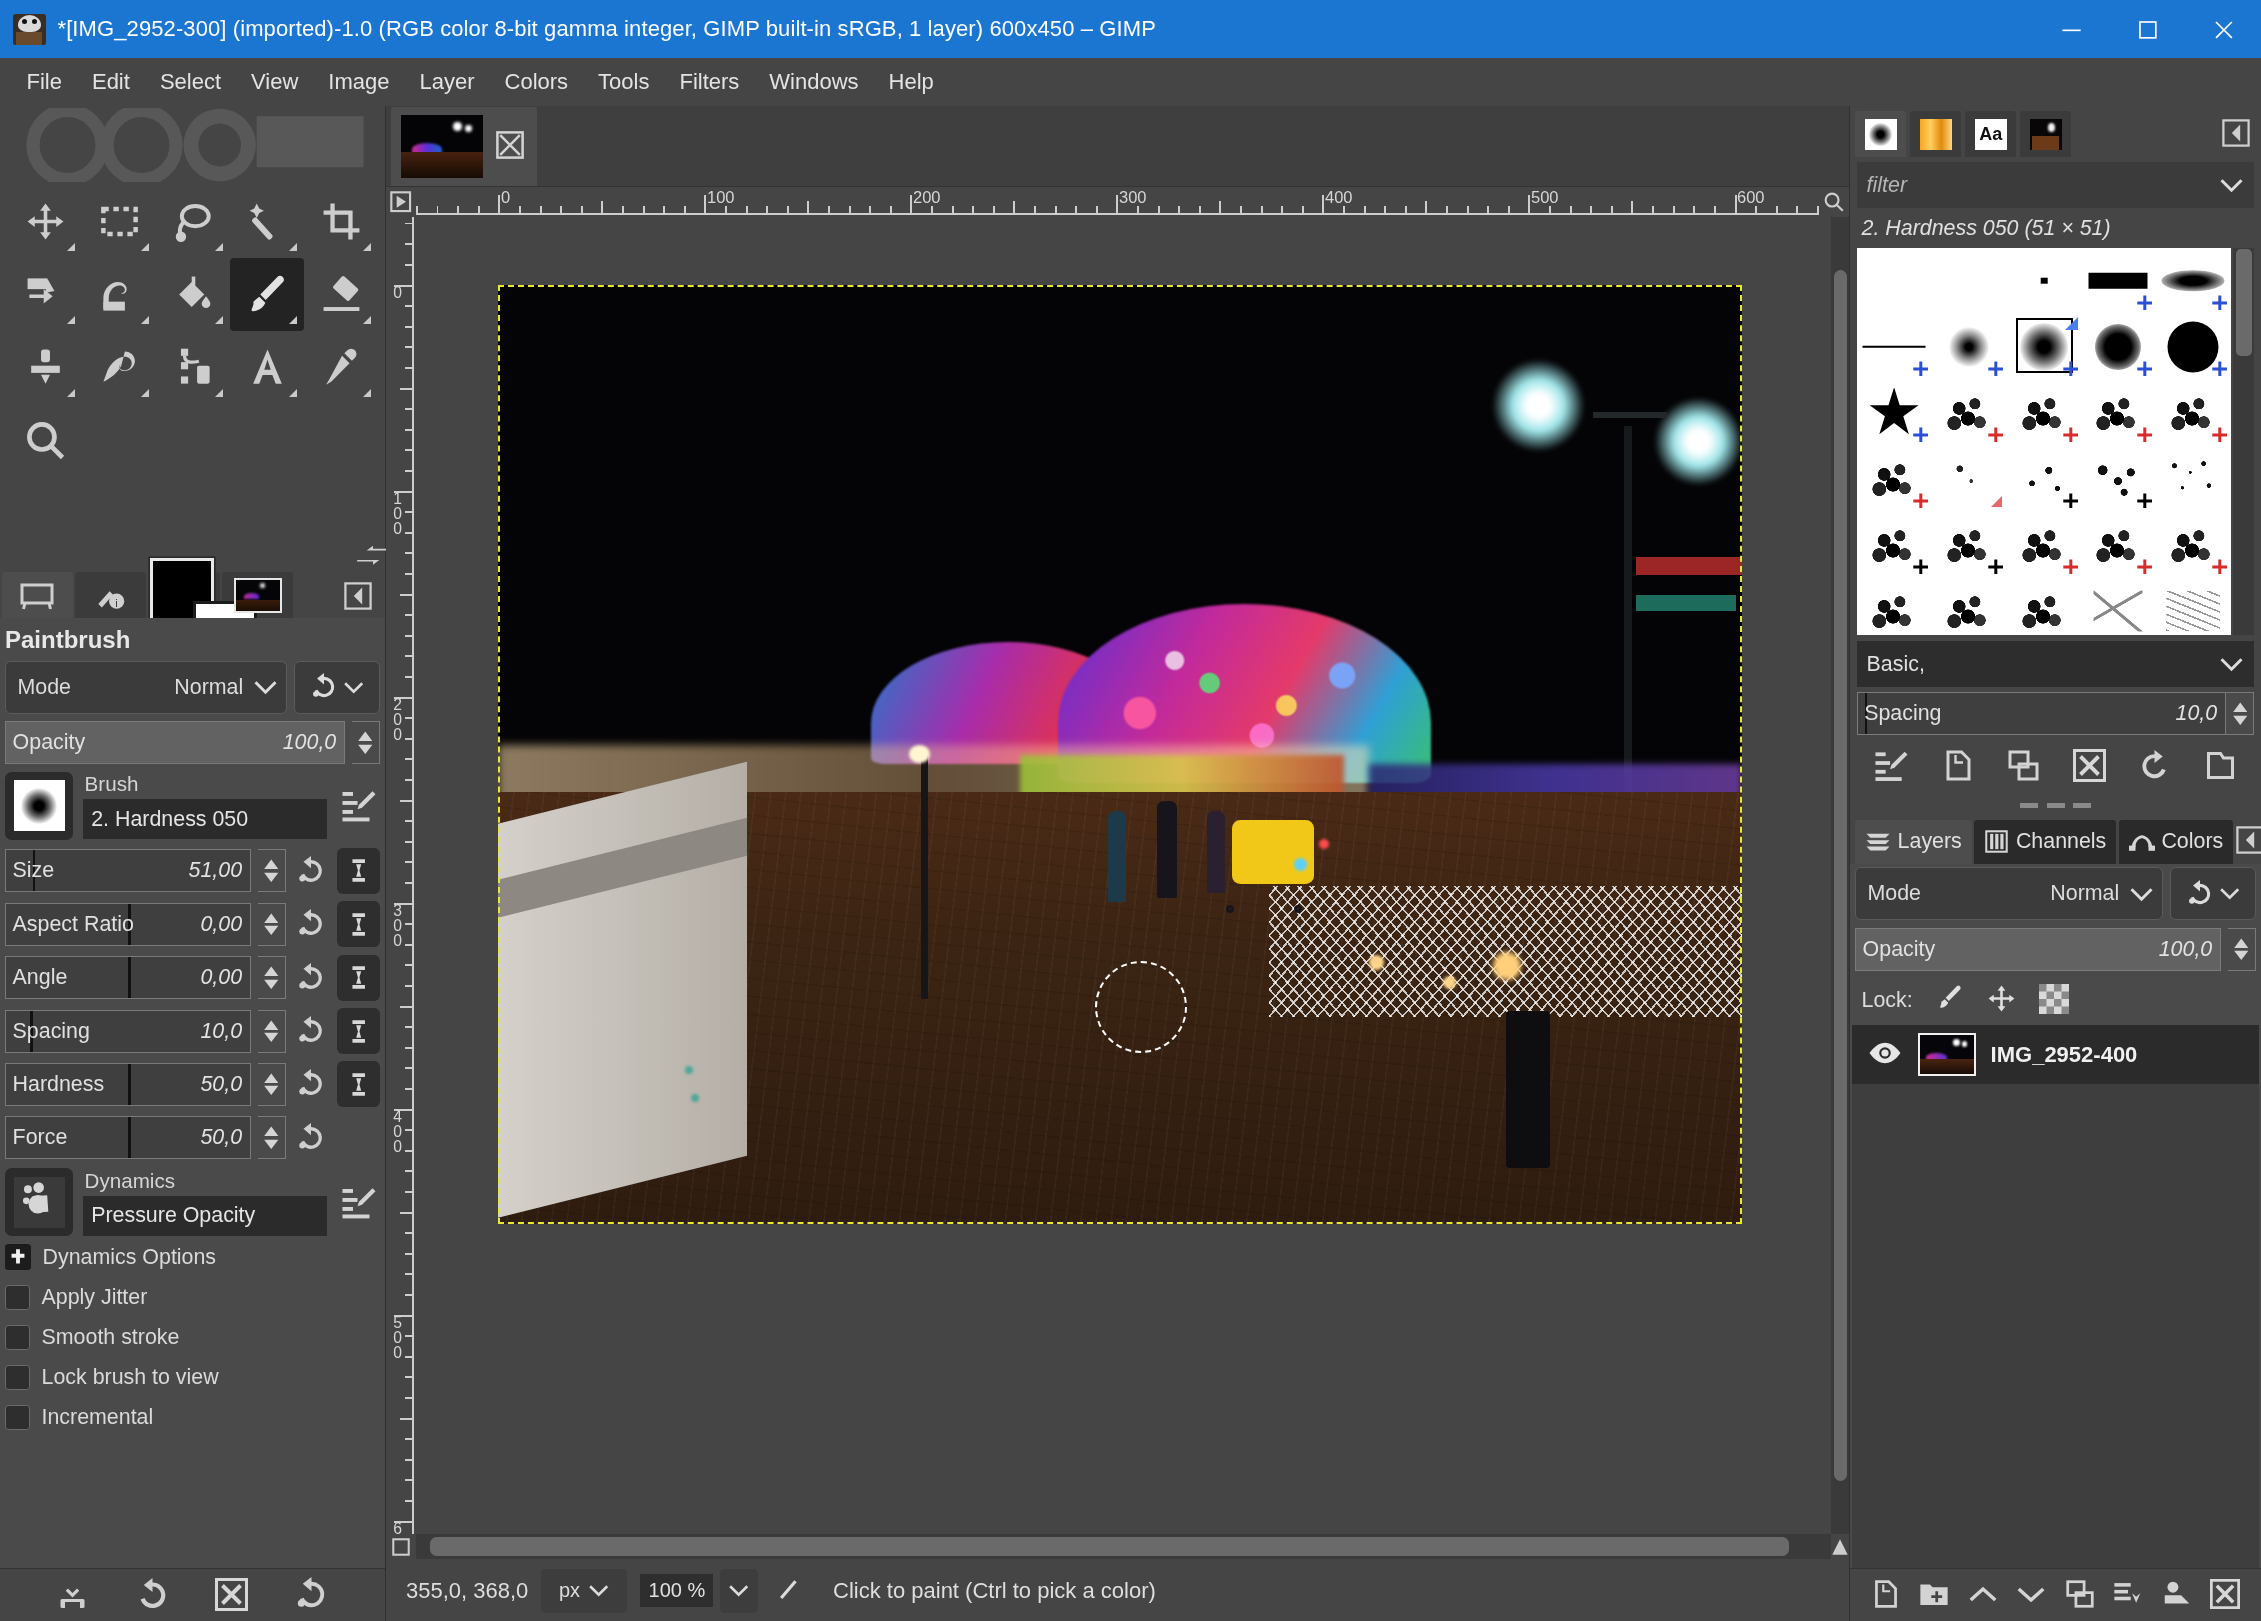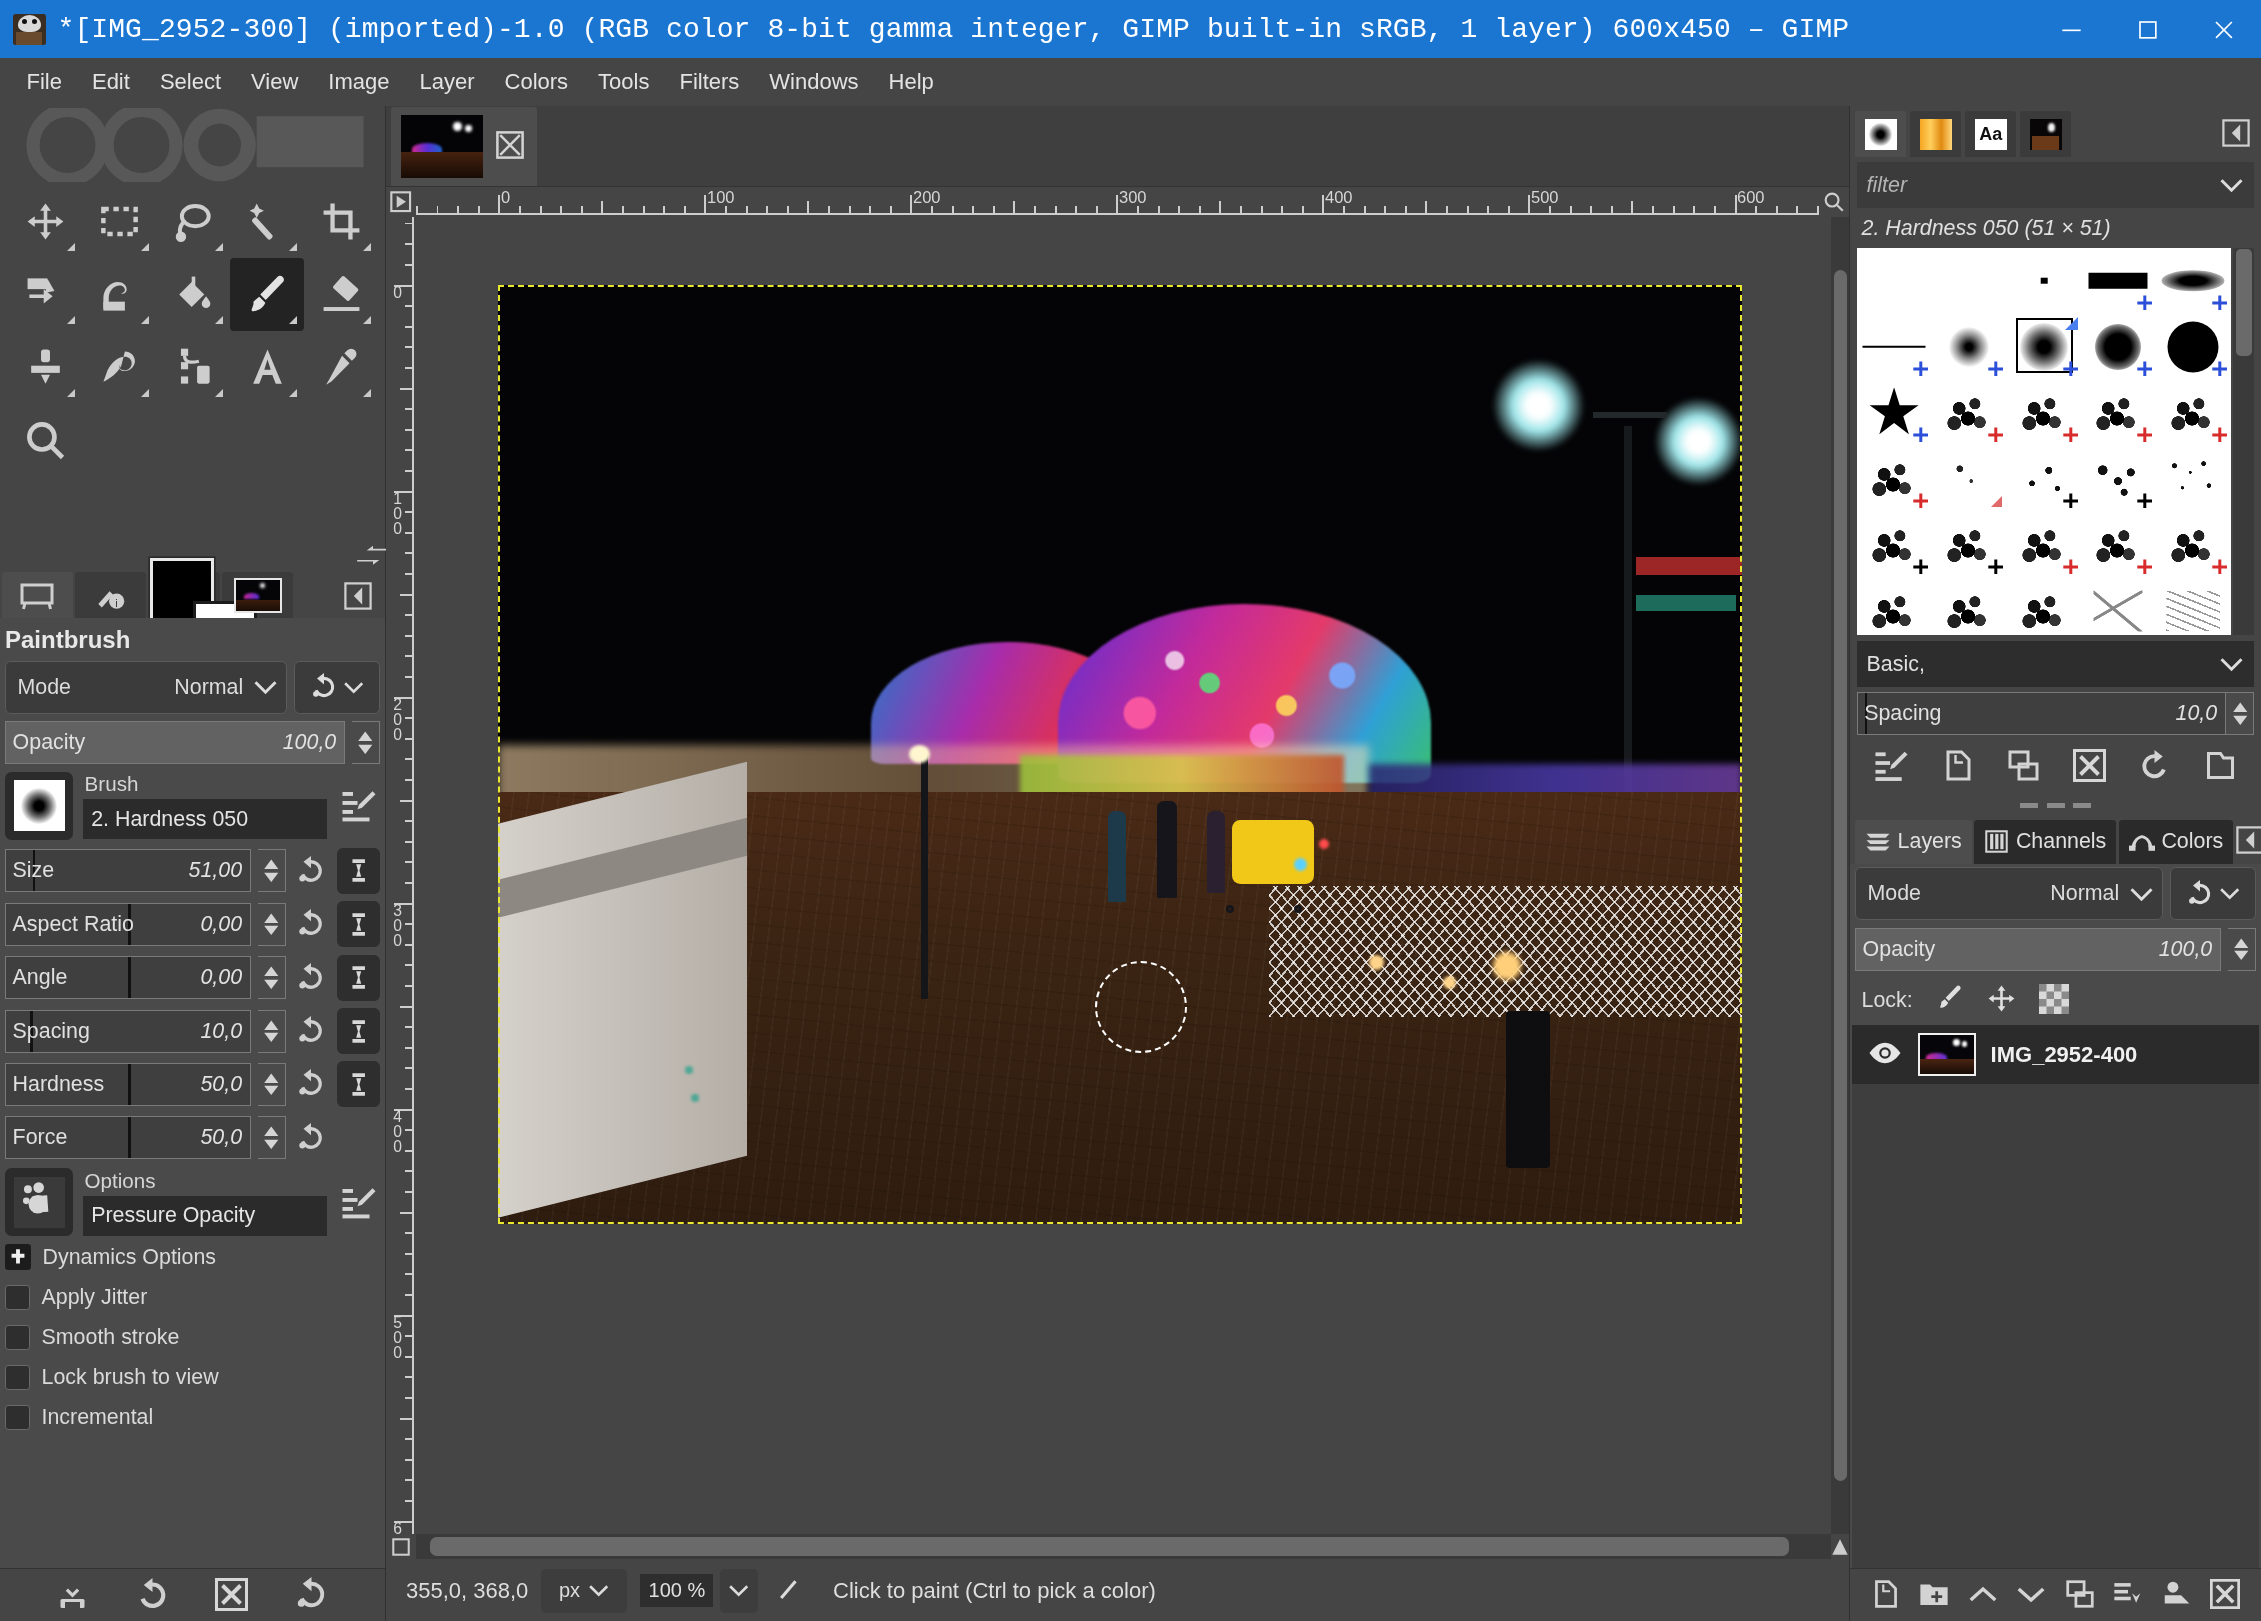--- a/index.html
+++ b/index.html
@@ -10,21 +10,21 @@
   
   .titlebar{height:58px;background:#1b76d2;display:flex;align-items:center;color:#fff;}
   .title-icon{width:33px;height:31px;margin:0 11.5px 0 13px;flex:none;position:relative;
     background:#3a2d22;border-radius:2.5px;overflow:hidden;}
   .title-icon .wf{position:absolute;left:5px;top:1.6px;width:23px;height:16.5px;background:#d9d9d9;
     border-radius:50% 50% 40% 40%/60% 60% 40% 40%;}
   .title-icon .wf:before,.title-icon .wf:after{content:"";position:absolute;top:4.1px;width:5px;height:5px;
     background:#111;border-radius:50%;}
   .title-icon .wf:before{left:4.1px;} .title-icon .wf:after{right:4.1px;}
   .title-icon .bd{position:absolute;left:3.3px;bottom:0;width:26px;height:13px;background:#6a4a2c;}
-  .title-text{font-size:28px;letter-spacing:0.1px;white-space:nowrap;font-family:Liberation Mono, monospace;}
+  .title-text{font-size:22px;letter-spacing:0.1px;white-space:nowrap;}
   .winbtns{margin-left:auto;display:flex;height:100%;}
   .winbtn{width:76px;height:100%;display:flex;align-items:center;justify-content:center;}
   .winbtn svg{display:block;}
 
   
   .menubar{height:48px;background:#454545;display:flex;align-items:center;padding-left:11.5px;gap:0;}
   .menuitem{color:#e3e3e3;font-size:22px;padding:5px 15px;white-space:nowrap;}
 
   
   .main{display:flex;height:calc(1622px - 58px - 48px);}
@@ -638,21 +638,21 @@
             <svg width="43" height="43" viewBox="0 0 26 26" fill="#d6d6d6">
                 <circle cx="6" cy="5" r="2.4"></circle>
                 <circle cx="12.5" cy="4" r="3.2"></circle>
                 <circle cx="5" cy="12" r="2"></circle>
                 <path d="M9 9h9v10H9z" transform="rotate(-4 13 14)"></path>
                 <circle cx="12" cy="14" r="5.6"></circle>
               </svg>
           </div>
         </div>
         <div class="brushcol">
-          <div class="cap">Options</div>
+          <div class="cap">Dynamics</div>
           <div class="namebox">Pressure Opacity</div>
         </div>
         <div class="editicon">
           <svg width="36" height="33" viewBox="0 0 24 22" fill="#d3d3d3">
               <rect x="1" y="2" width="7" height="2.6"></rect>
               <rect x="1" y="8" width="10" height="2.6"></rect>
               <rect x="1" y="14" width="7" height="2.6"></rect>
               <rect x="1" y="19" width="18" height="2.6"></rect>
               <path d="M21 1.5l2 2-9 9-3 1 1-3z"></path>
             </svg>

